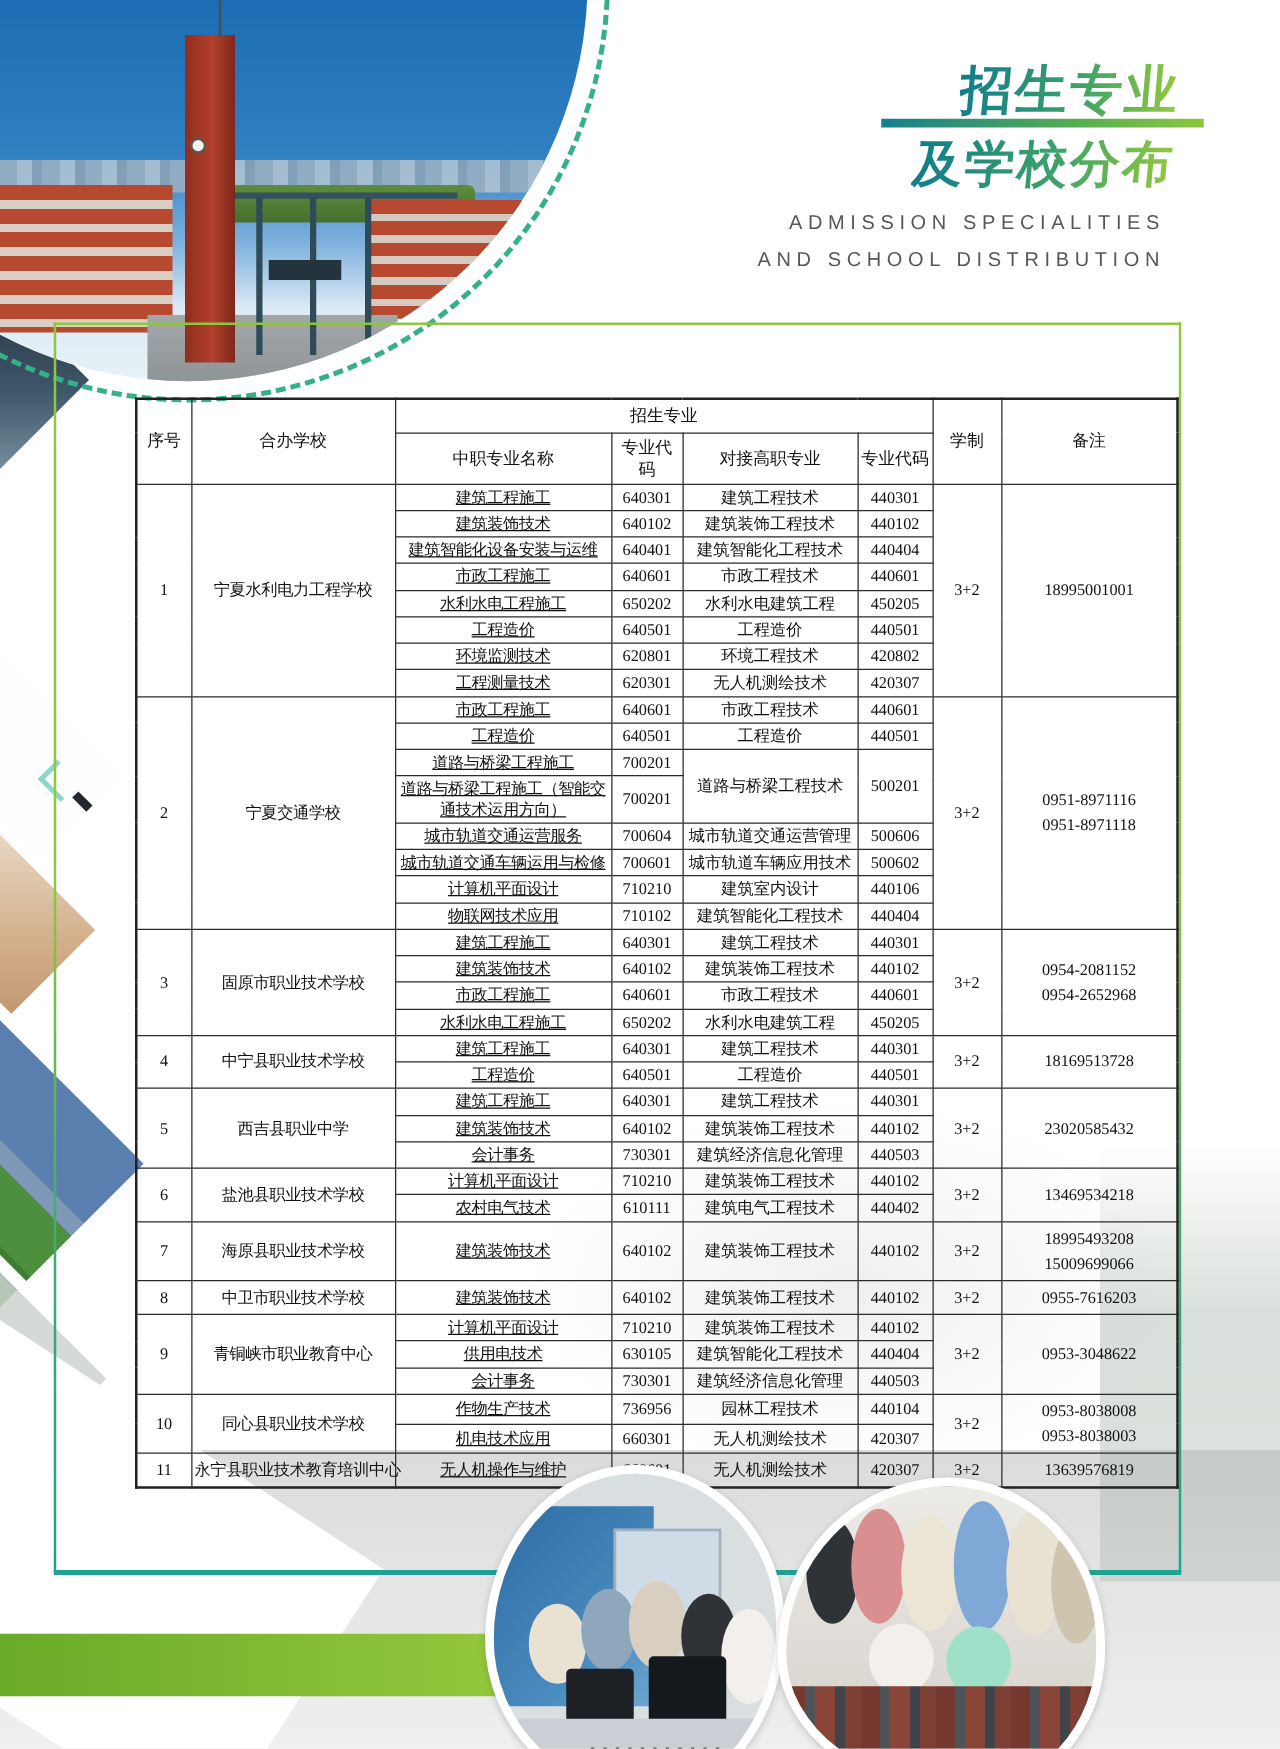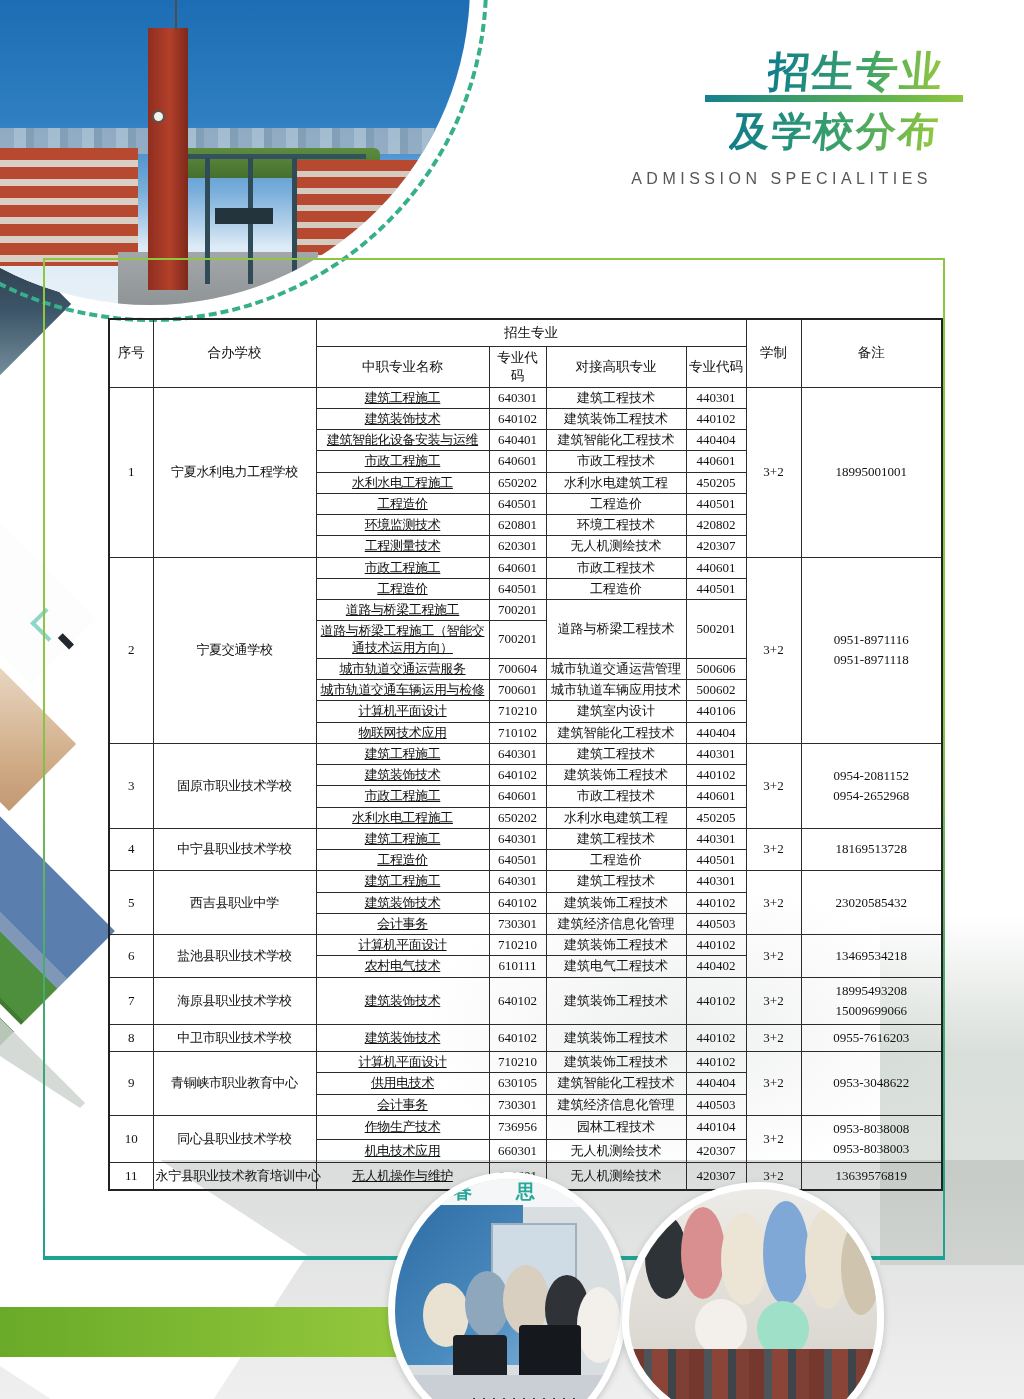--- a/index.html
+++ b/index.html
@@ -158,20 +158,21 @@
     <div class="platform"></div>
     <div class="tower"></div>
     <div class="antenna"></div>
     <div class="clock"></div>
   </div>
 
   <div class="abs t-cn t-cn1">招生专业</div>
   <div class="abs t-bar"></div>
   <div class="abs t-cn t-cn2">及学校分布</div>
   <div class="abs t-en t-en1">ADMISSION SPECIALITIES</div>
+  <div class="abs t-en t-en2">AND SCHOOL DISTRIBUTION</div>
 
   <div class="abs box-top"></div>
   <div class="abs box-left"></div>
   <div class="abs box-right"></div>
   <div class="abs box-bottom"></div>
 
 
   <table class="adm">
     <colgroup>
       <col style="width:44px">
@@ -476,21 +477,20 @@
           <td class="c-remark">
             <div>13639576819</div>
           </td>
         </tr>
       </tbody>
   </table>
 
   <div class="abs green-bar"></div>
 
   <div class="abs leaf leaf-l">
-    <div class="banner">春思</div>
     <div class="bluewall"></div>
     <div class="screen"></div>
     <div class="blob" style="left:28px;top:104px;width:46px;height:64px;background:#e9e2d2;"></div>
     <div class="blob" style="left:70px;top:92px;width:44px;height:66px;background:#8fa7bc;"></div>
     <div class="blob" style="left:108px;top:86px;width:46px;height:70px;background:#d8cfc0;"></div>
     <div class="blob" style="left:150px;top:96px;width:44px;height:68px;background:#2f3338;"></div>
     <div class="blob" style="left:182px;top:108px;width:44px;height:76px;background:#f3f0ec;"></div>
     <div class="mon1"></div>
     <div class="mon2"></div>
     <div class="desk"></div>

